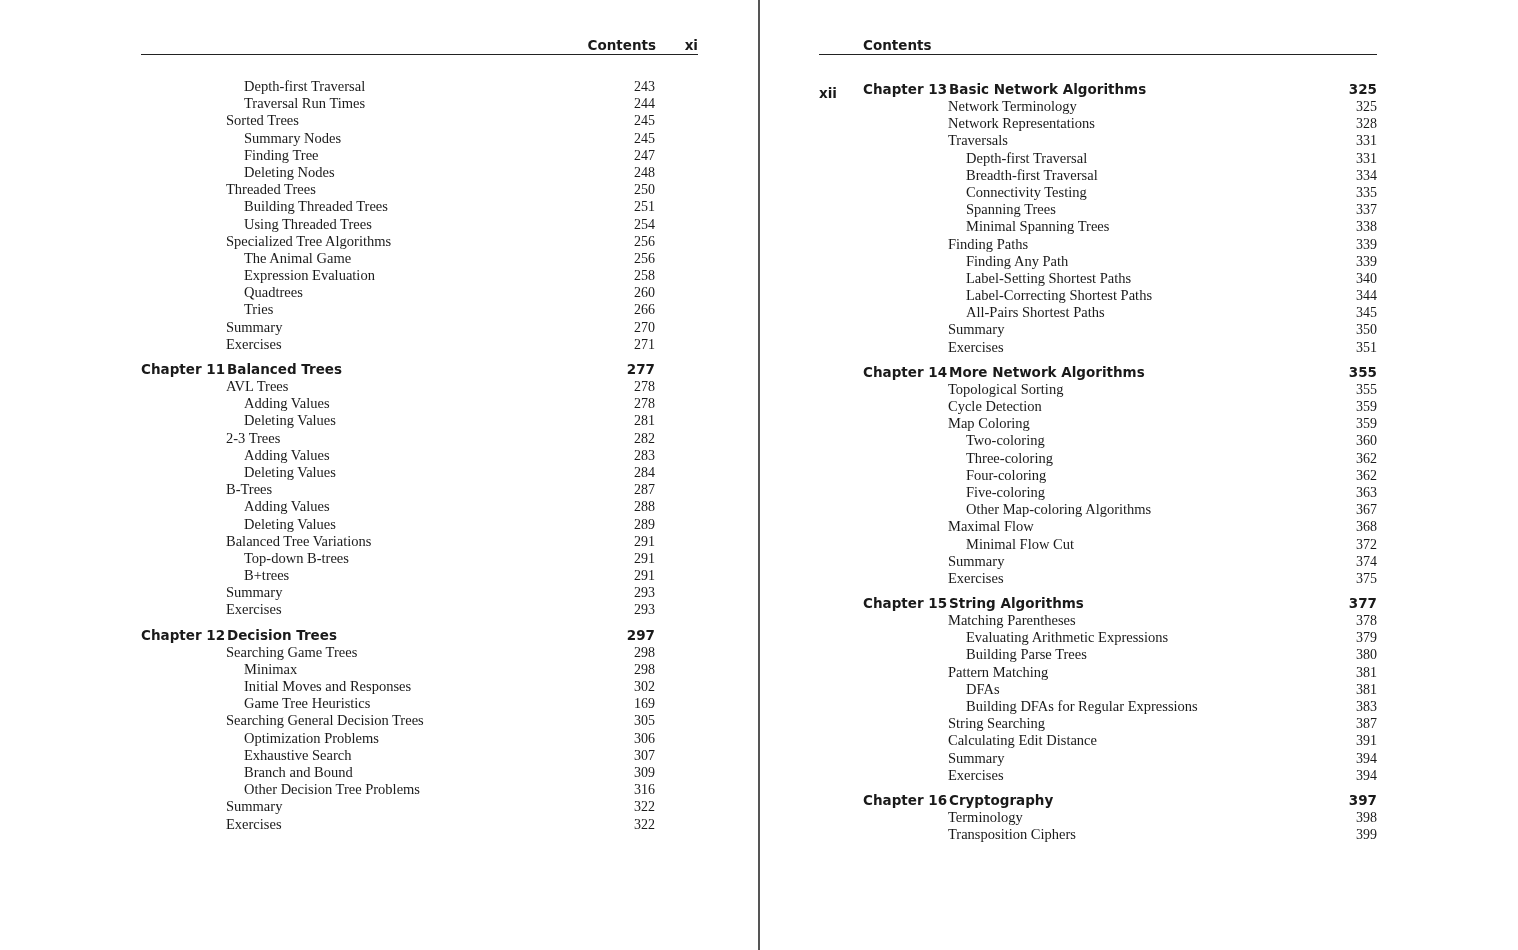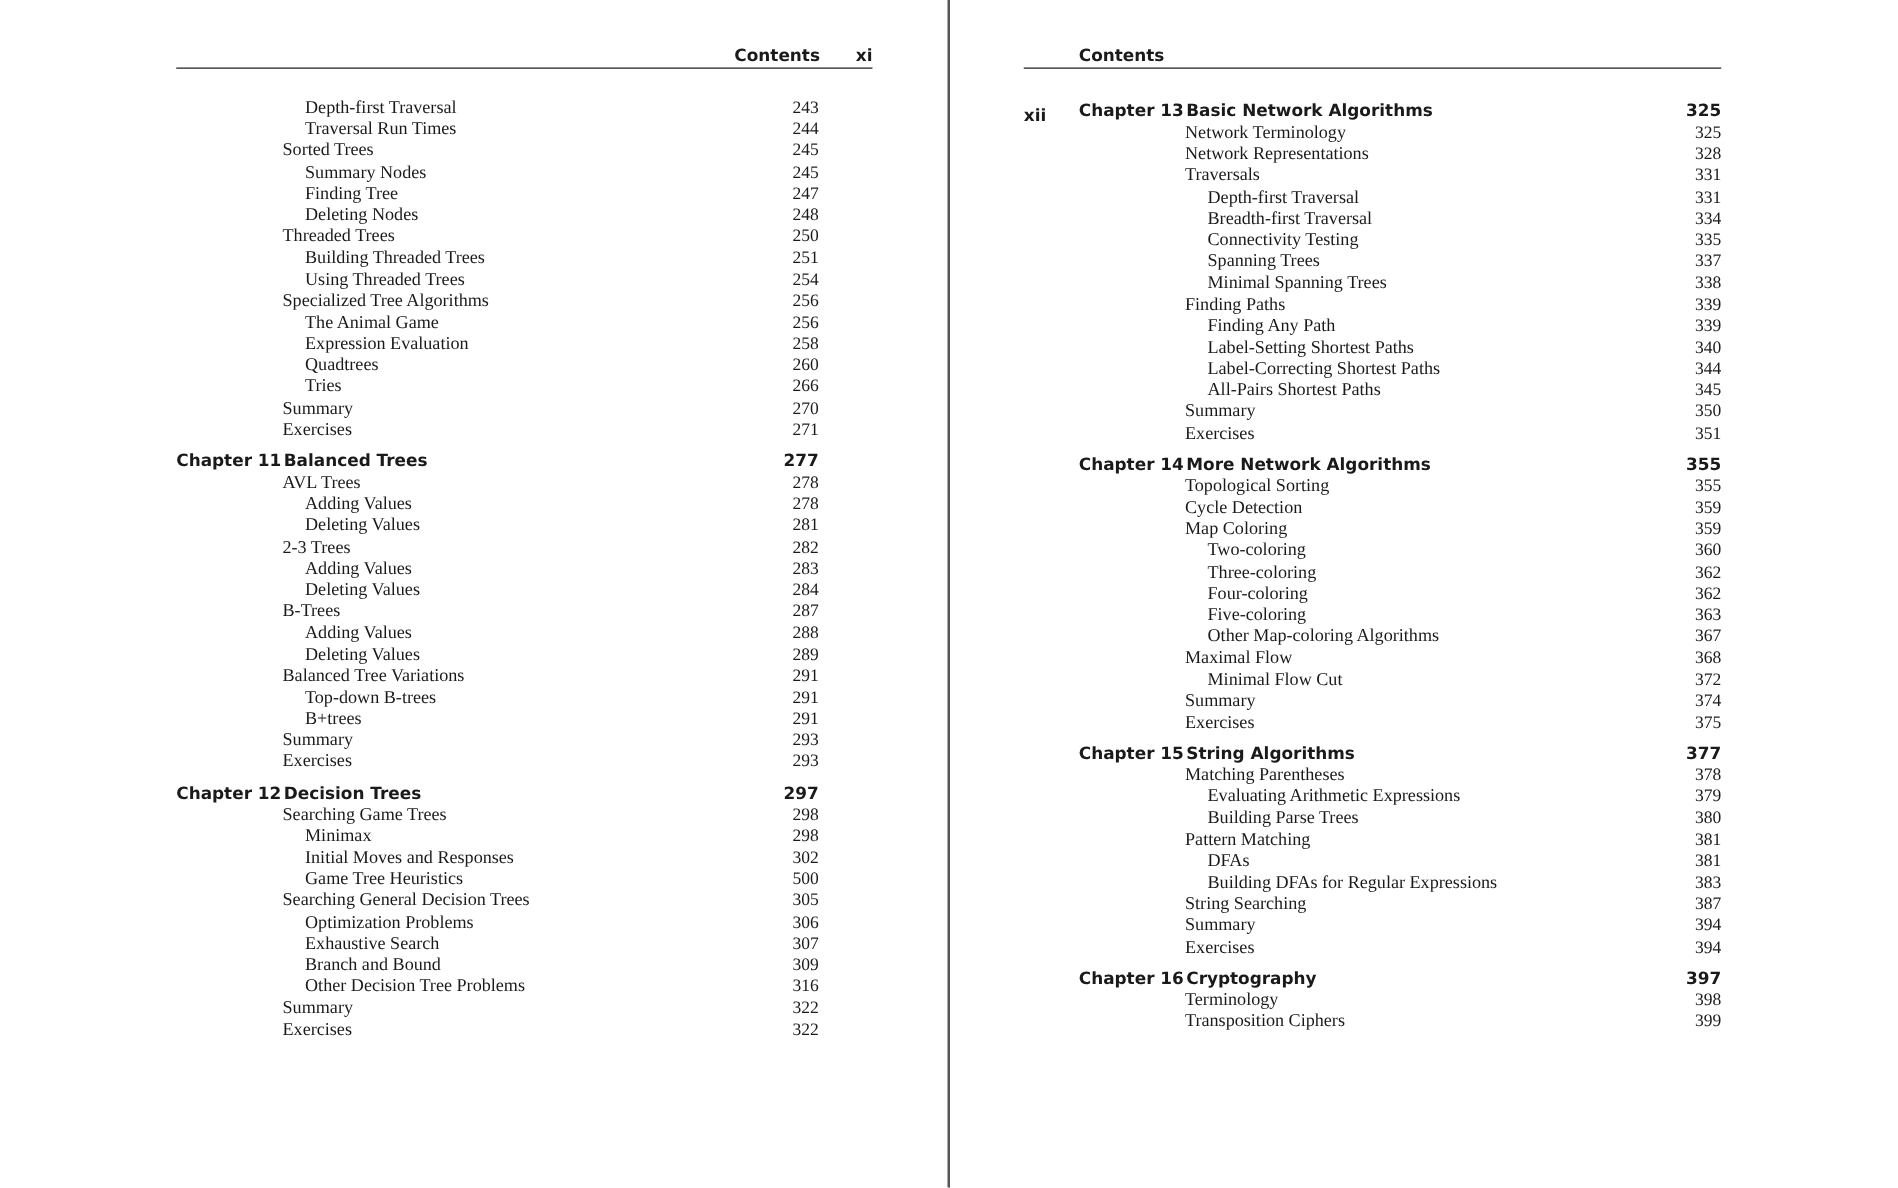--- a/index.html
+++ b/index.html
@@ -191,21 +191,21 @@
       <div class="row l2">
         <span class="label">Minimax</span>
         <span class="page-num">298</span>
       </div>
       <div class="row l2">
         <span class="label">Initial Moves and Responses</span>
         <span class="page-num">302</span>
       </div>
       <div class="row l2">
         <span class="label">Game Tree Heuristics</span>
-        <span class="page-num">500</span>
+        <span class="page-num">169</span>
       </div>
       <div class="row l1">
         <span class="label">Searching General Decision Trees</span>
         <span class="page-num">305</span>
       </div>
       <div class="row l2">
         <span class="label">Optimization Problems</span>
         <span class="page-num">306</span>
       </div>
       <div class="row l2">
@@ -384,20 +384,24 @@
       </div>
       <div class="row l2">
         <span class="label">Building DFAs for Regular Expressions</span>
         <span class="page-num">383</span>
       </div>
       <div class="row l1">
         <span class="label">String Searching</span>
         <span class="page-num">387</span>
       </div>
       <div class="row l1">
+        <span class="label">Calculating Edit Distance</span>
+        <span class="page-num">391</span>
+      </div>
+      <div class="row l1">
         <span class="label">Summary</span>
         <span class="page-num">394</span>
       </div>
       <div class="row l1">
         <span class="label">Exercises</span>
         <span class="page-num">394</span>
       </div>
       <div class="row chapter">
         <span class="chap-num">Chapter 16</span>
         <span class="label">Cryptography</span>

